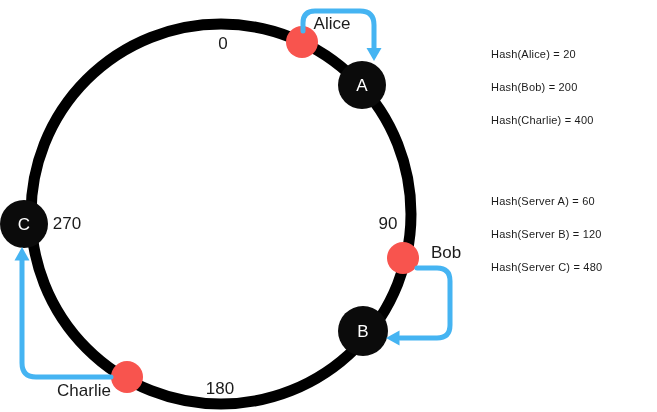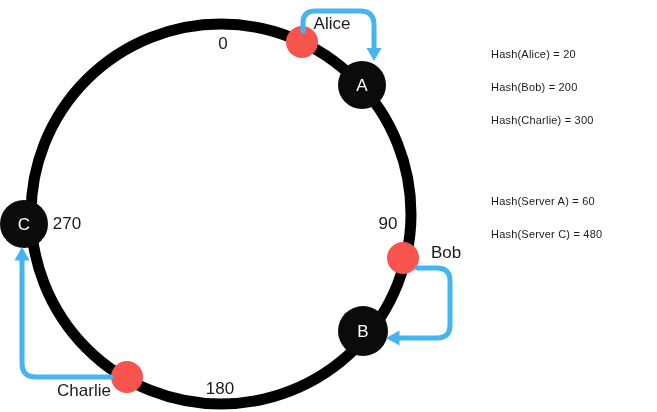--- a/index.html
+++ b/index.html
@@ -82,21 +82,22 @@
     <path d="M417,268 L437,268 Q450,268 450,281 L450,325 Q450,338 437,338 L400,338" fill="none" stroke-width="5" stroke-linecap="round" stroke-linejoin="round" stroke="#45b4f2"></path>
     <polygon points="386,338 399.5,330.5 399.5,345.5" fill="#45b4f2"></polygon>
 
     <path d="M111,377 L36,377 Q22,377 22,363 L22,260" fill="none" stroke-width="5" stroke-linecap="round" stroke-linejoin="round" stroke="#45b4f2"></path>
     <polygon points="22,247 14.5,260.5 29.5,260.5" fill="#45b4f2"></polygon>
   </svg>
 
   <div class="hash-panel keys-block">
     <div>Hash(Alice) = 20</div>
     <div>Hash(Bob) = 200</div>
-    <div>Hash(Charlie) = 300</div>
+    <div>Hash(Charlie) = 400</div>
   </div>
 
   <div class="hash-panel servers-block">
     <div>Hash(Server A) = 60</div>
+    <div>Hash(Server B) = 120</div>
     <div>Hash(Server C) = 480</div>
   </div>
 
 </div>
 
 </body></html>

